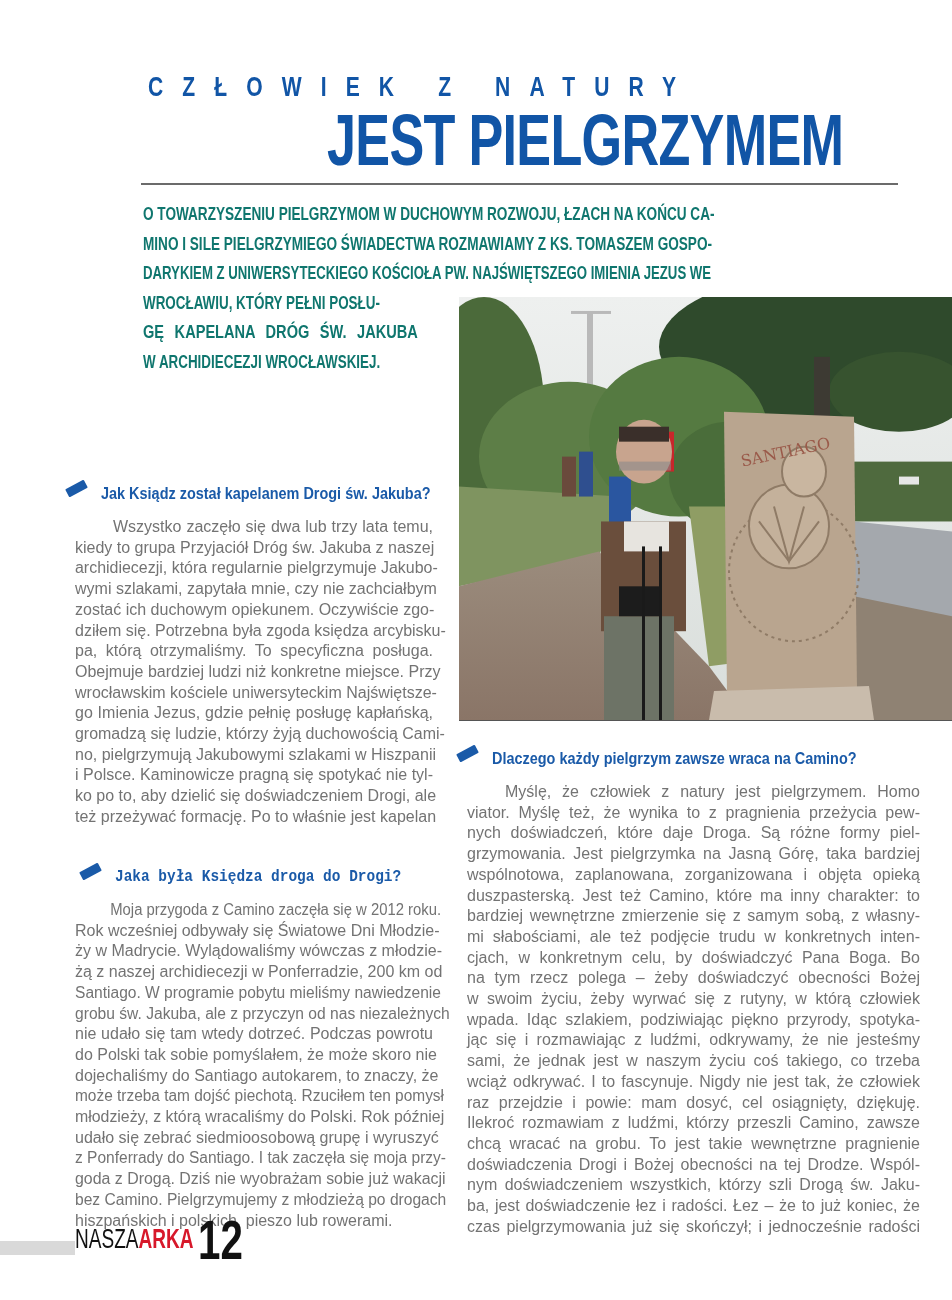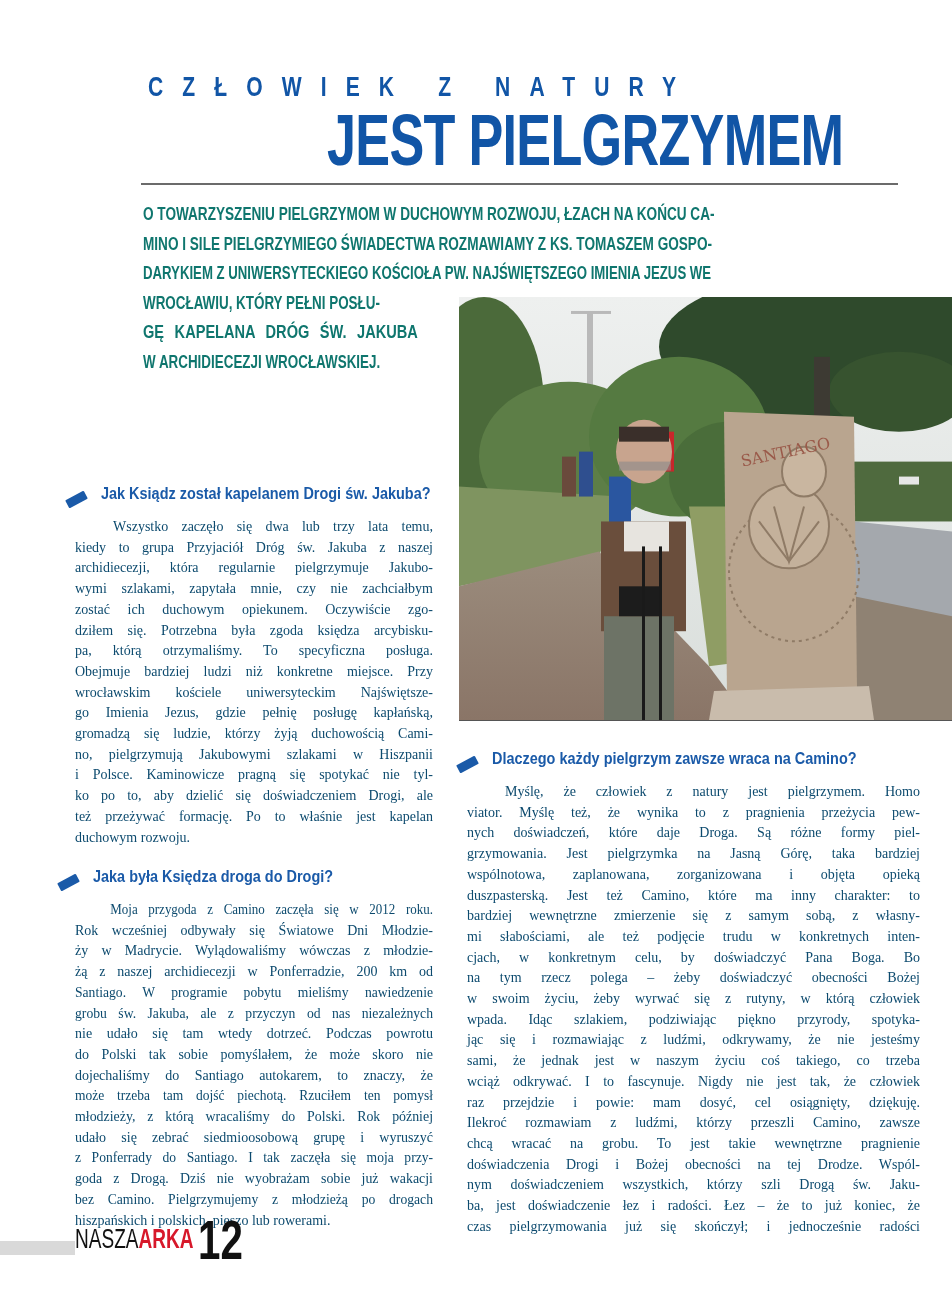--- a/index.html
+++ b/index.html
@@ -34,33 +34,33 @@
   .lead .l6 { transform: scaleX(0.745); }
 
   .photo {
     position: absolute; left: 459px; top: 297px; width: 493px; height: 424px;
     overflow: hidden; border-bottom: 1px solid #555;
     background: linear-gradient(180deg, #e9ecea 0%, #dfe3df 18%, #6f8a5f 30%, #56703f 42%, #7d8a5c 55%, #8f7a66 70%, #9c8878 100%);
   }
   .photo svg { width: 100%; height: 100%; display: block; }
 
   .q-head {
-    position: absolute; display: flex; align-items: flex-end;
+    position: absolute; display: flex; align-items: flex-start;
     font-family: "Liberation Sans", sans-serif; font-weight: 700; color: #1a5aa8;
     font-size: 17px; white-space: nowrap;
   }
   .q-head .marker {
     width: 21px; height: 9px; background: #1a5aa8; border-radius: 1px;
     transform: rotate(-28deg); margin-right: 14px; flex: none;
   }
   .q-head .qt { display: inline-block; transform: scaleX(0.85); transform-origin: left center; }
 
   .col {
-    position: absolute; font-family: Liberation Serif, serif; font-size: 14px;
-    line-height: 20.7px; color: #0c4a6e; text-align: justify;
+    position: absolute; font-family: Liberation Sans, sans-serif; font-size: 16px;
+    line-height: 20.7px; color: #737373; text-align: justify;
   }
   .col .ln { display: block; white-space: nowrap; text-align-last: justify; }
   .col .ln.last { text-align-last: left; }
   .col .ln.ind { padding-left: 38px; }
 
   .footer-bar { position: absolute; left: 0; top: 1241px; width: 75px; height: 14px; background: #d9d9d9; }
   .brand {
     position: absolute; left: 75px; top: 1222px; font-family: "Liberation Sans", sans-serif;
     font-weight: 700; font-size: 28px; line-height: 34px; white-space: nowrap;
     transform: scaleX(0.68); transform-origin: left top;
@@ -165,24 +165,23 @@
     <span class="ln">dziłem się. Potrzebna była zgoda księdza arcybisku-</span>
     <span class="ln">pa, którą otrzymaliśmy. To specyficzna posługa.</span>
     <span class="ln">Obejmuje bardziej ludzi niż konkretne miejsce. Przy</span>
     <span class="ln">wrocławskim kościele uniwersyteckim Najświętsze-</span>
     <span class="ln">go Imienia Jezus, gdzie pełnię posługę kapłańską,</span>
     <span class="ln" style="transform: scaleX(0.9972); transform-origin: left top; width: 359px;">gromadzą się ludzie, którzy żyją duchowością Cami-</span>
     <span class="ln">no, pielgrzymują Jakubowymi szlakami w Hiszpanii</span>
     <span class="ln">i Polsce. Kaminowicze pragną się spotykać nie tyl-</span>
     <span class="ln">ko po to, aby dzielić się doświadczeniem Drogi, ale</span>
     <span class="ln">też przeżywać formację. Po to właśnie jest kapelan</span>
-    <span class="ln last">duchowym rozwoju.</span>
   </div>
 
-<div class="q-head" style="left:58px; top:867px;">
+<div class="q-head" style="left:80px; top:867px;font-family:Liberation Mono, monospace;">
   <span class="marker"></span>
   <span class="qt">Jaka była Księdza droga do Drogi?</span>
 </div>
 <div class="col" id="col2" style="left:75px; top:900px; width:358px;">
     <span class="ln ind" style="transform: scaleX(0.9275); transform-origin: left top; width: 385.969px;">Moja przygoda z Camino zaczęła się w 2012 roku.</span>
     <span class="ln">Rok wcześniej odbywały się Światowe Dni Młodzie-</span>
     <span class="ln">ży w Madrycie. Wylądowaliśmy wówczas z młodzie-</span>
     <span class="ln">żą z naszej archidiecezji w Ponferradzie, 200 km od</span>
     <span class="ln" style="transform: scaleX(0.9728); transform-origin: left top; width: 368px;">Santiago.  W programie pobytu mieliśmy nawiedzenie</span>
     <span class="ln" style="transform: scaleX(0.9755); transform-origin: left top; width: 367px;">grobu św. Jakuba, ale z przyczyn od nas niezależnych</span>

